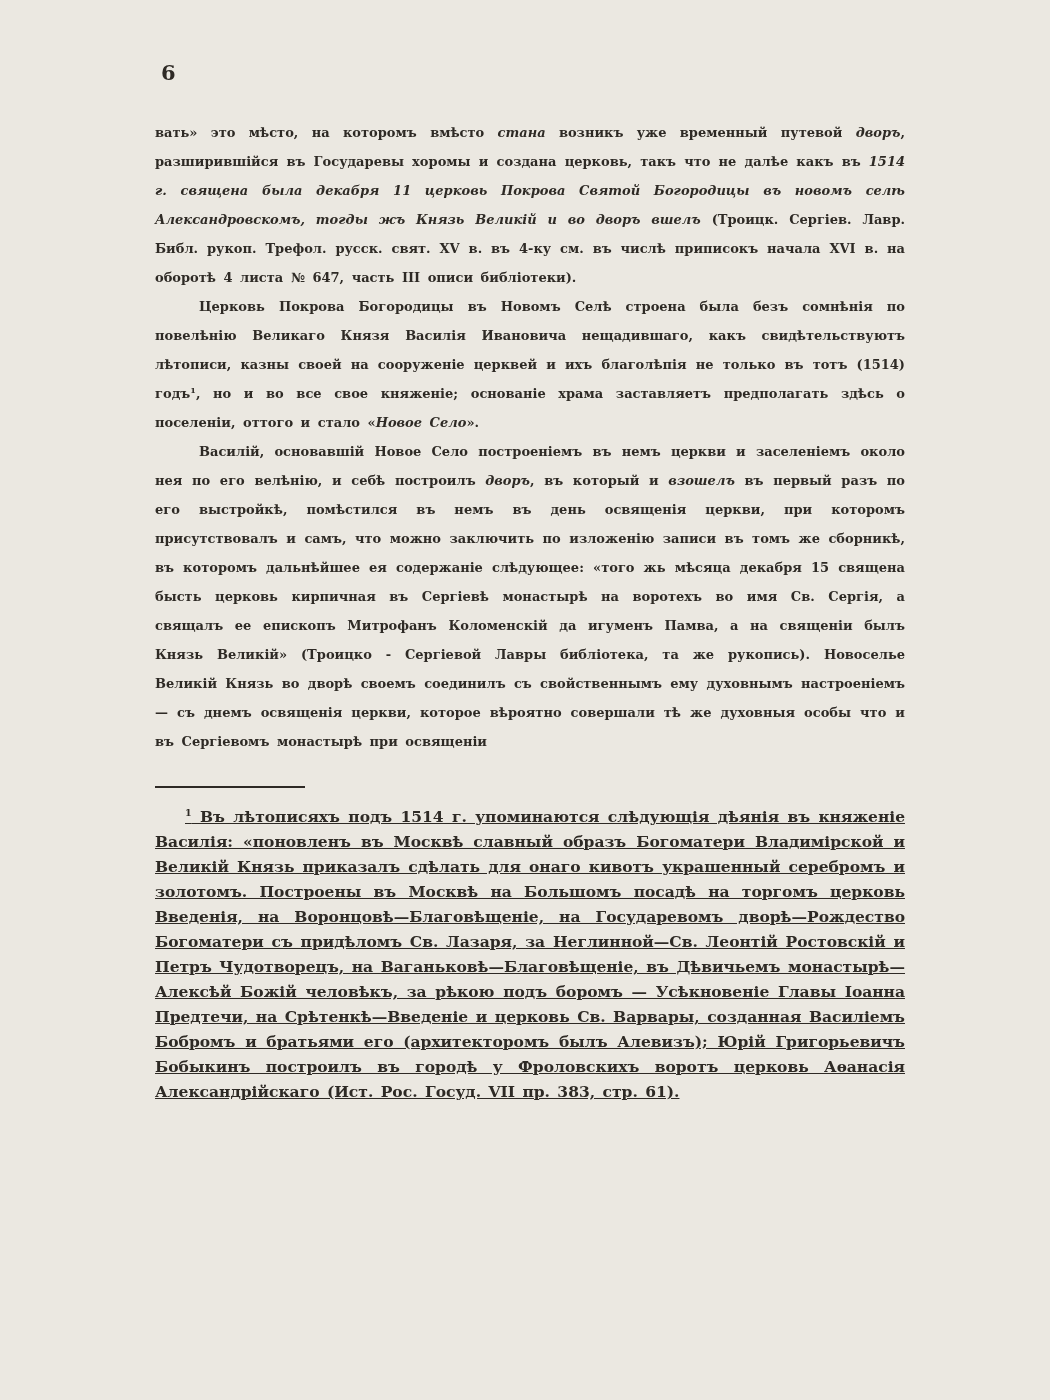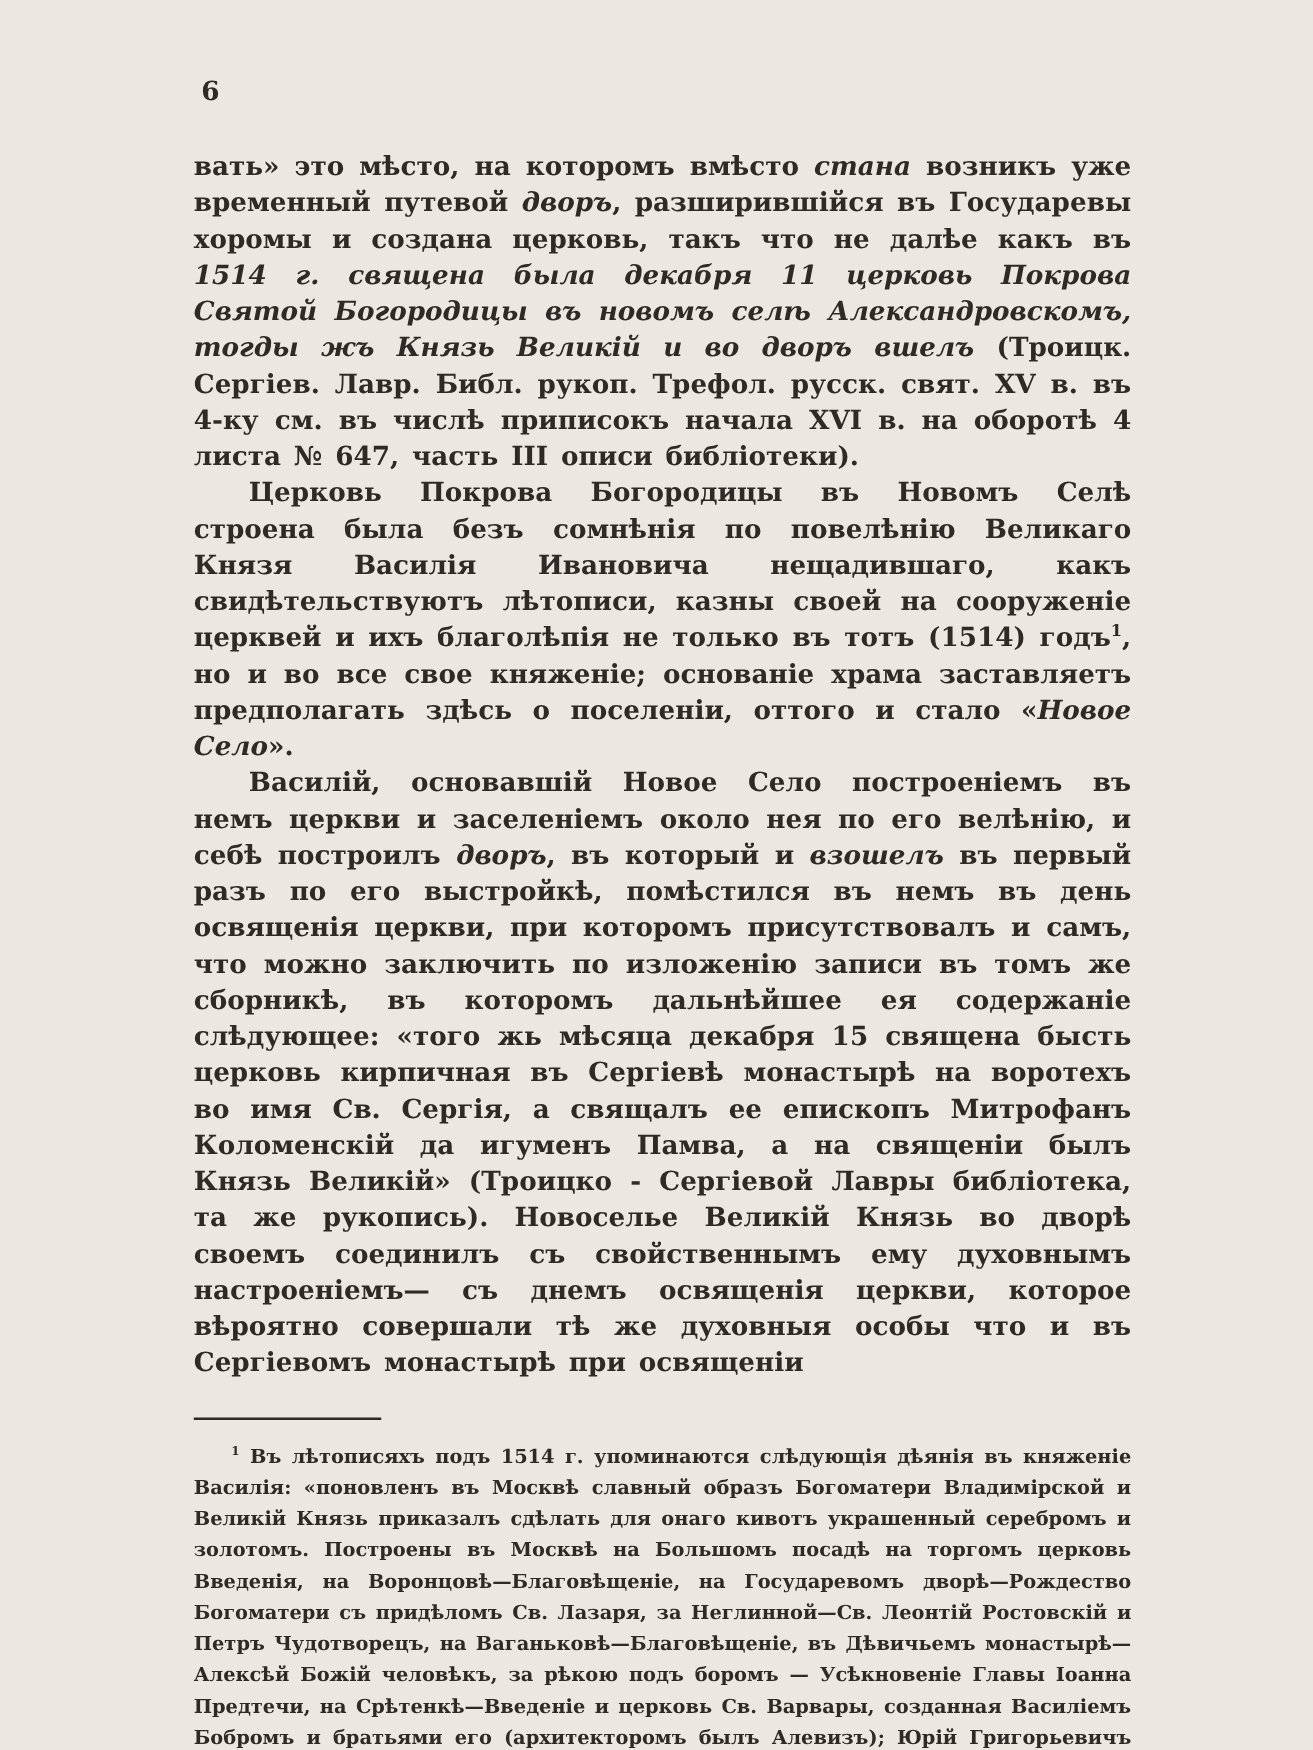--- a/index.html
+++ b/index.html
@@ -29,21 +29,21 @@
   .running-header {
     display: block;
     text-align: center;
     font-size: 15px;
     font-weight: 700;
     letter-spacing: 4px;
     padding-top: 6px;
   }
   .body-text p {
     margin: 0;
-    font-size: 21px;
+    font-size: 13px;
     line-height: 29px;
     font-weight: 700;
     text-align: justify;
     word-spacing: 3px;
   }
   .body-text p.indent { text-indent: 44px; }
   .it { font-style: italic; }
   sup.fn-ref {
     font-size: 62%;
     vertical-align: super;
@@ -56,20 +56,21 @@
     margin: 30px 0 16px 0;
   }
   .footnote p {
     margin: 0;
     font-size: 15.5px;
     line-height: 25px;
     font-weight: 700;
     text-align: justify;
     word-spacing: 2px;
     text-indent: 30px;
+    text-decoration: underline;
   }
 </style>
 </head>
 <body>
 
 <div class="page">
   <div class="header-row">
     <span class="page-number">6</span>
   </div>
 

